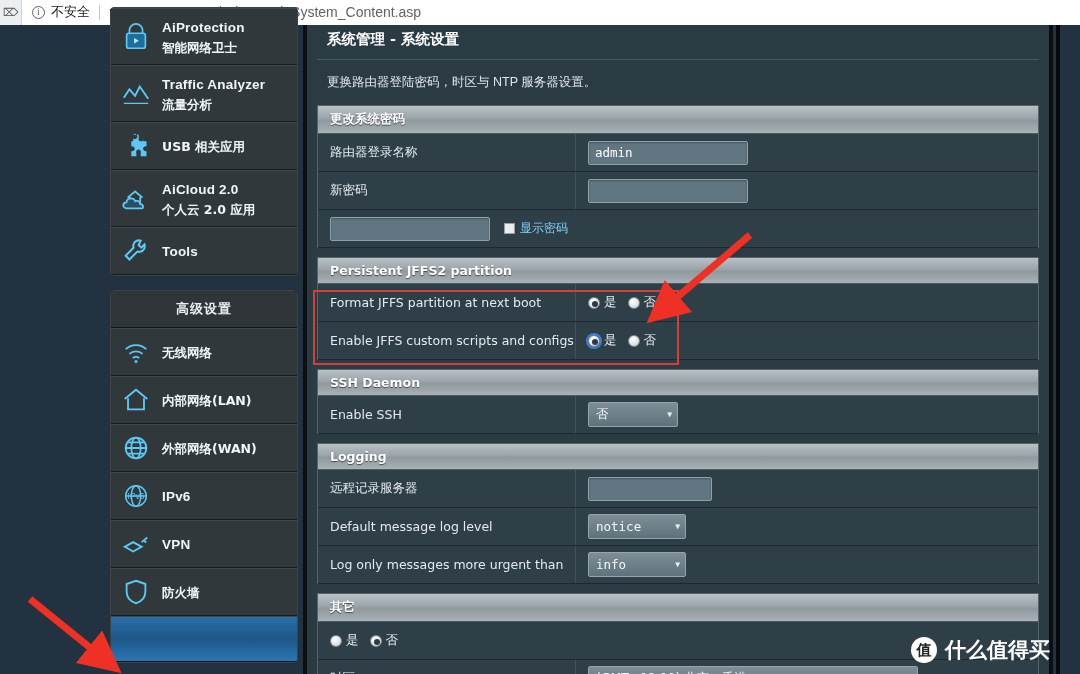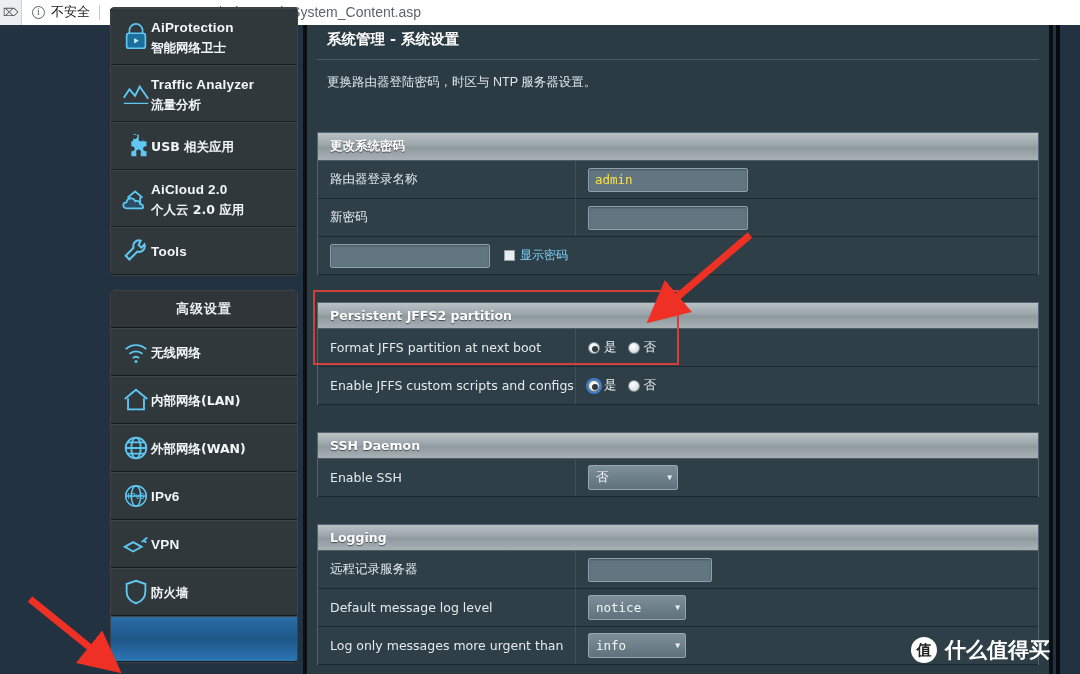--- a/index.html
+++ b/index.html
@@ -58,21 +58,21 @@
     border-radius: 4px; overflow: hidden;
   }
   #menu-top { margin-top: -18px; }
   #menu-adv { margin-top: 14px; }
   .menu-title {
     background: #2f3539; color: #e9eef1; font-size: 13px; font-weight: bold;
     text-align: center; padding: 9px 0; letter-spacing: 1px;
     border-bottom: 1px solid #14181a;
   }
   .menu-item {
-    display: flex; align-items: center; 
+    display: flex; align-items: center; gap: 11px;
     padding: 8px 10px; min-height: 46px;
     background: #31383c;
     border-bottom: 1px solid #181c1f;
     border-top: 1px solid #3f474c;
     cursor: pointer;
   }
   .menu-item.selected {
     background: linear-gradient(180deg,#2a6ea8 0%,#1e5688 50%,#2b76b3 100%);
   }
   .mi-icon { width: 30px; height: 30px; flex: none; color: #5ec8f2; }
@@ -102,21 +102,20 @@
     border-bottom: 1px solid #4a5a63;
   }
   #page-desc {
     color: #dfe7eb; font-size: 12.5px;
     font-family: Liberation Sans, sans-serif;
     padding: 14px 0 14px 10px;
   }
   .section {
     border: 1px solid #56656d; border-bottom: none;
     margin-bottom: 9px;
-    margin-top: 27px;
   }
   .section:last-child { margin-bottom: 0; }
   .sec-head {
     background: linear-gradient(180deg,#b9c1c4 0%,#98a3a8 48%,#8e999e 52%,#a8b1b5 100%);
     color: #ffffff; font-size: 12.5px; font-weight: bold;
     padding: 5px 0 5px 12px;
     text-shadow: 0 1px 1px rgba(0,0,0,.55);
     font-family: "DejaVu Sans", sans-serif;
     border-bottom: 1px solid #4e5c64;
   }
@@ -129,21 +128,21 @@
     padding-left: 12px;
     font-family: "DejaVu Sans", sans-serif;
     border-right: 1px solid #42525b;
     align-self: stretch; display: flex; align-items: center;
   }
   .row-ctrl { flex: 1; padding-left: 12px; display: flex; align-items: center; }
 
   .txt-input {
     width: 160px; height: 24px; background: #617680;
     border: 1px solid #8ea0a9; border-radius: 2px;
-    color: #fde047; font-size: 12.5px; padding: 0 6px;
+    color: #ffffff; font-size: 12.5px; padding: 0 6px;
     font-family: "DejaVu Sans Mono", monospace;
     box-shadow: inset 0 1px 2px rgba(0,0,0,.28);
   }
   .txt-input.short { width: 124px; }
 
   .sel {
     height: 25px; background: linear-gradient(180deg,#7d8e97 0%,#5f727c 100%);
     border: 1px solid #96a6ae; border-radius: 2px;
     color: #f4f8fa; font-size: 12.5px;
     display: flex; align-items: center; justify-content: space-between;

